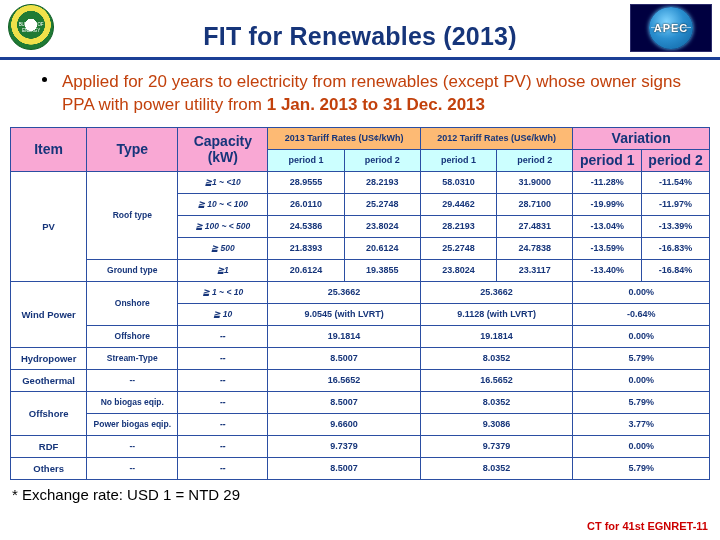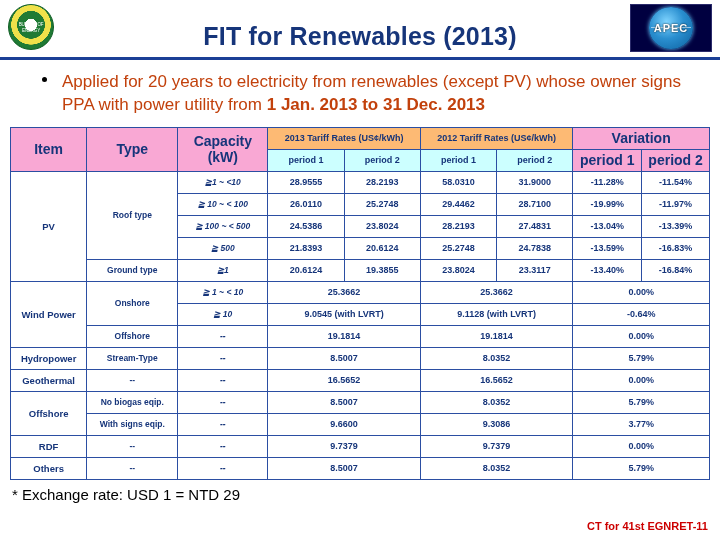--- a/index.html
+++ b/index.html
@@ -349,21 +349,21 @@
 
   <tr>
     <td class="cat" rowspan="2">Offshore</td>
     <td class="sub">No biogas eqip.</td>
     <td class="cap">--</td>
     <td class="num" colspan="2">8.5007</td>
     <td class="num" colspan="2">8.0352</td>
     <td class="num" colspan="2">5.79%</td>
   </tr>
   <tr>
-    <td class="sub">With signs eqip.</td>
+    <td class="sub">Power biogas eqip.</td>
     <td class="cap">--</td>
     <td class="num" colspan="2">9.6600</td>
     <td class="num" colspan="2">9.3086</td>
     <td class="num" colspan="2">3.77%</td>
   </tr>
 
   <tr>
     <td class="cat">RDF</td>
     <td class="sub">--</td>
     <td class="cap">--</td>

